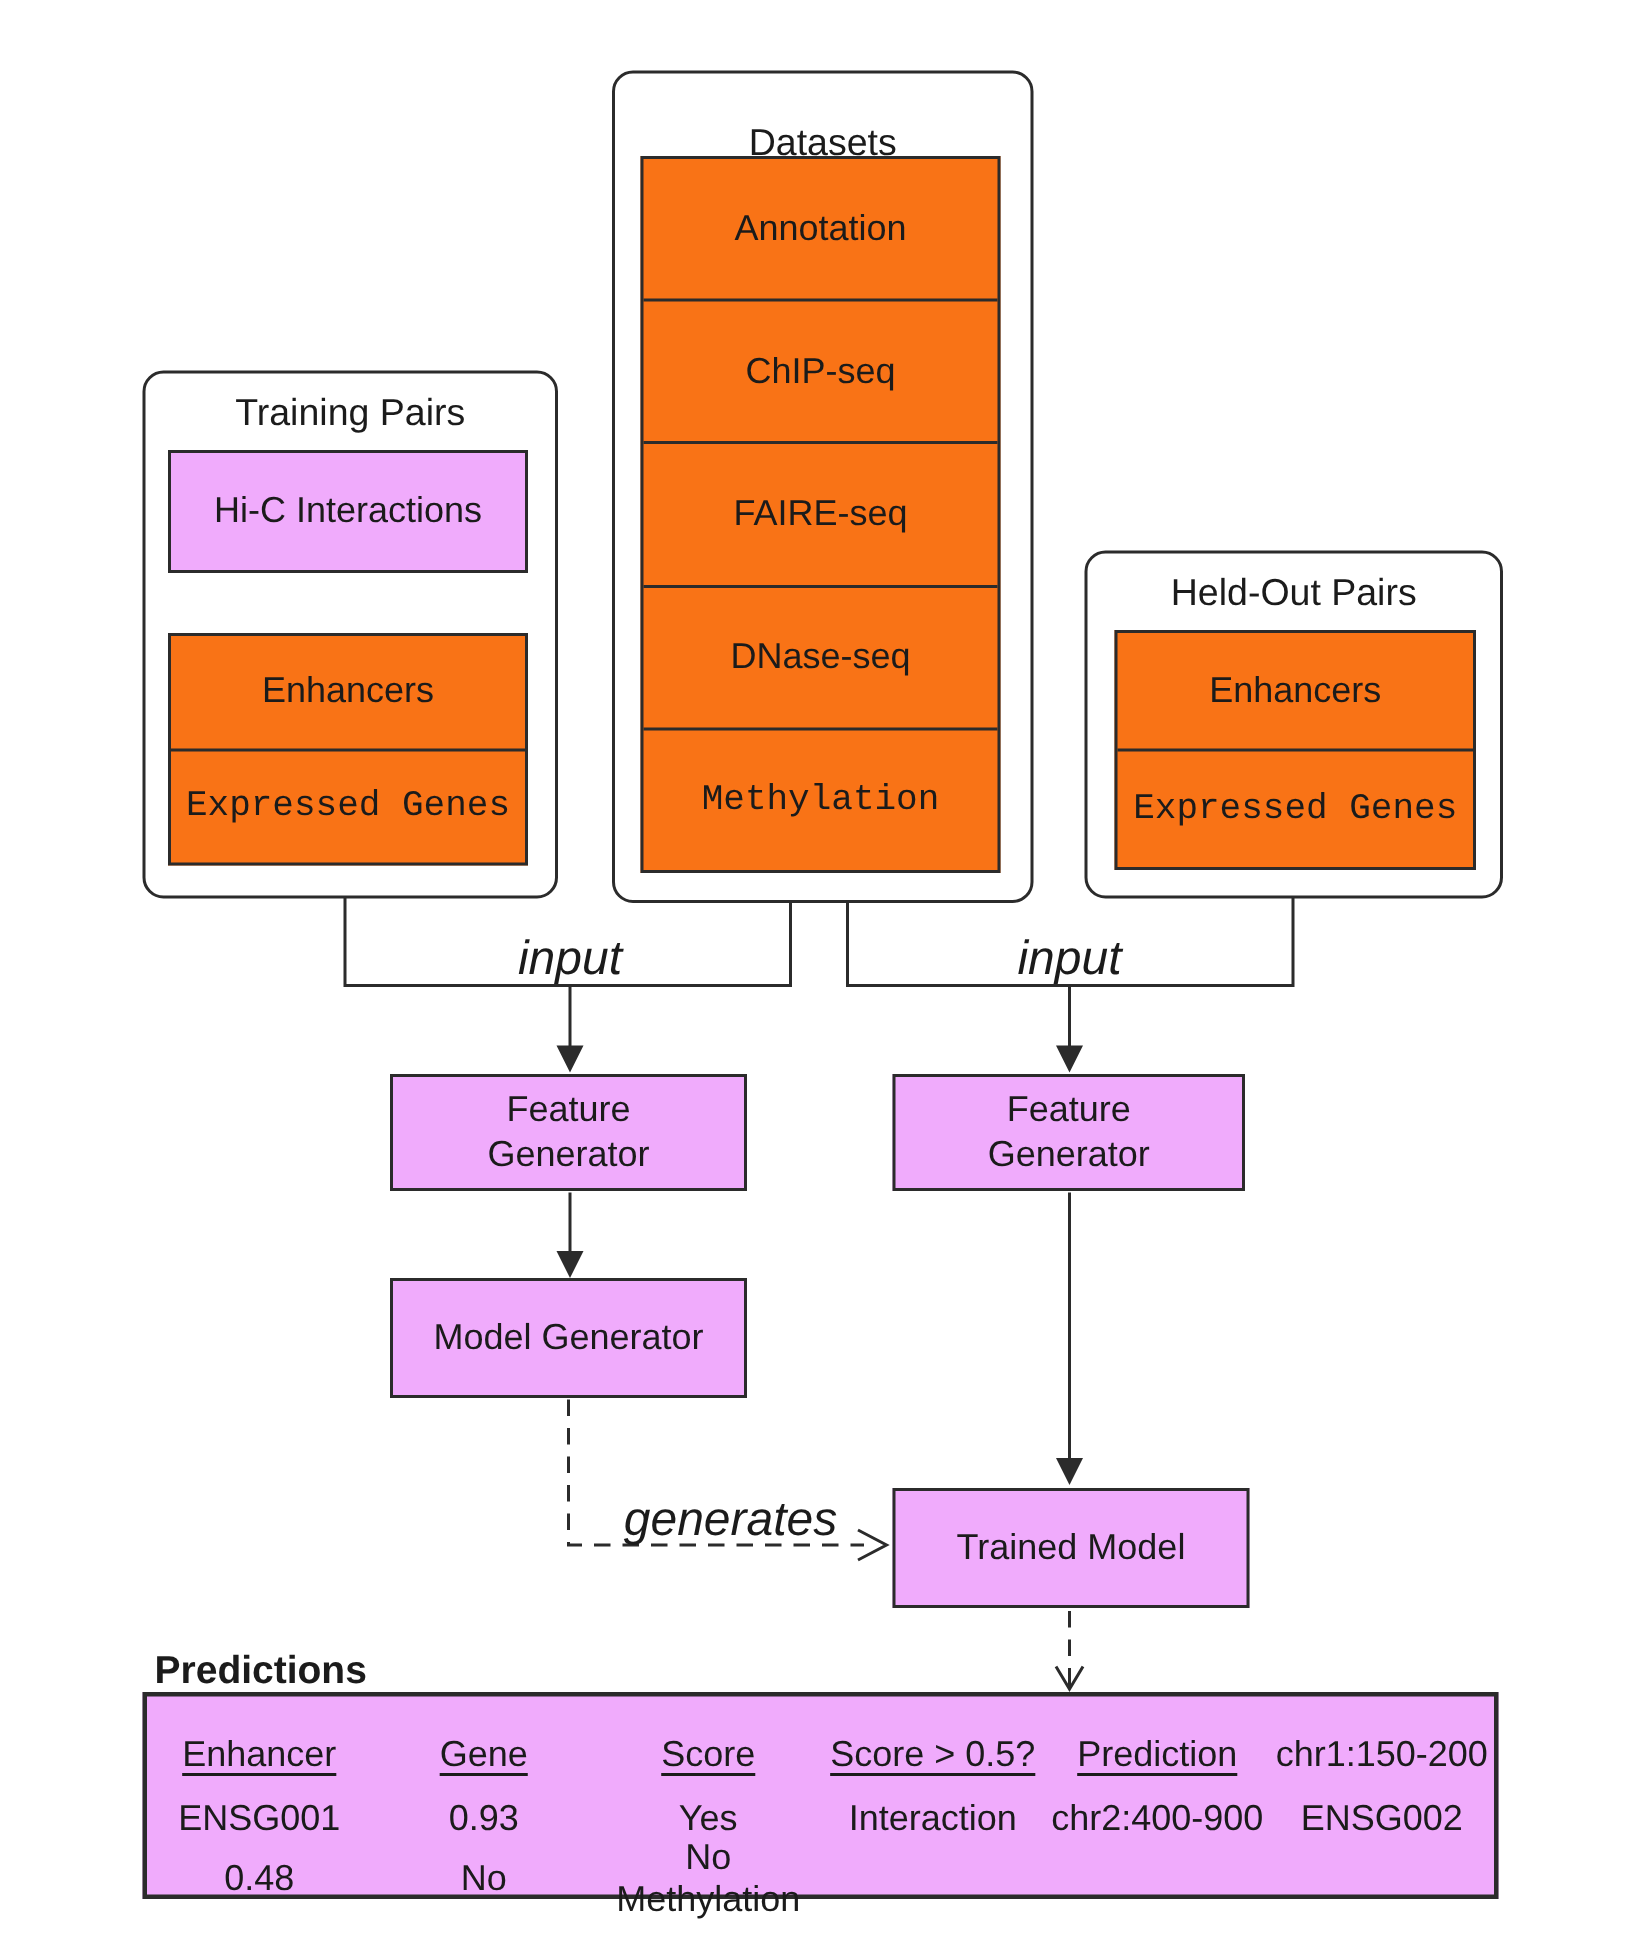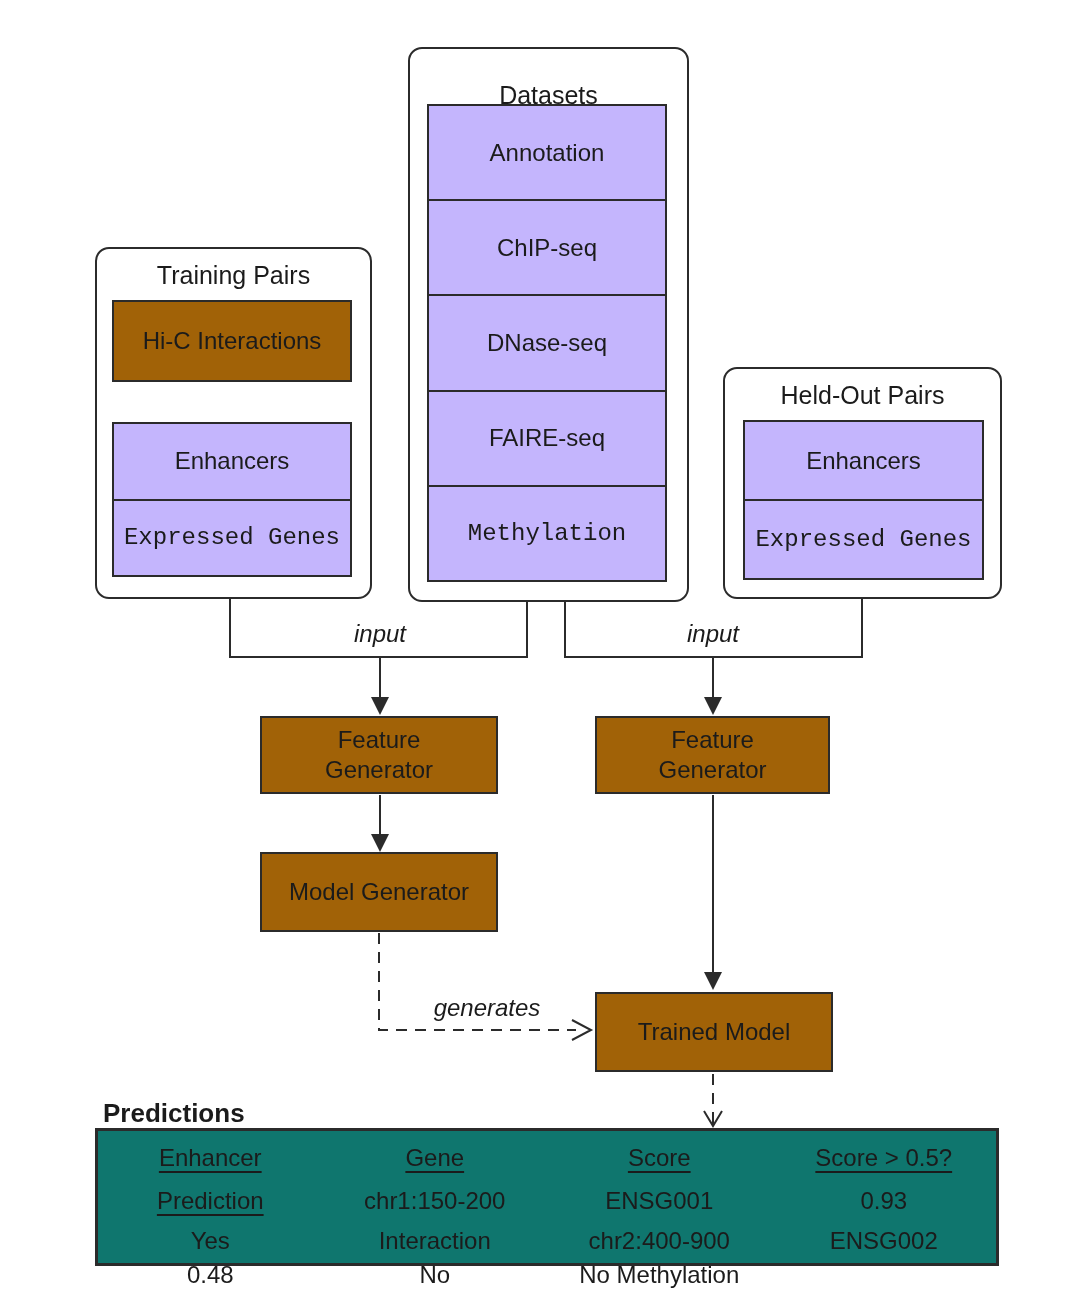--- a/index.html
+++ b/index.html
@@ -8,44 +8,44 @@
     font-family:"Liberation Sans", sans-serif;color:#1b1b1b;overflow:hidden;
   }
   .connectors{position:absolute;left:0;top:0;width:1084px;height:1302px;}
   .rbox{
     position:absolute;border:2px solid #2b2b2b;border-radius:14px;background:#ffffff;
   }
   .rbox .title{
     position:absolute;left:0;right:0;text-align:center;font-size:25px;
   }
   .box{
-    position:absolute;border:2px solid #2b2b2b;background:#a16207;
+    position:absolute;border:2px solid #2b2b2b;background:#f0abfc;
     display:flex;align-items:center;justify-content:center;text-align:center;font-size:24px;
   }
   .stack{
-    position:absolute;border:2px solid #2b2b2b;background:#c4b5fd;
+    position:absolute;border:2px solid #2b2b2b;background:#f97316;
     display:flex;flex-direction:column;
   }
   .stack .row{
     flex:1;display:flex;align-items:center;justify-content:center;
     font-size:24px;border-bottom:2px solid #2b2b2b;text-align:center;
   }
   .stack .row:last-child{border-bottom:none;font-family:Liberation Mono, monospace;}
   .wrap-label{display:block;width:140px;line-height:1.25;}
   .edge-label{
-    position:absolute;transform:translateX(-50%);font-style:italic;font-size:24px;white-space:nowrap;
+    position:absolute;transform:translateX(-50%);font-style:italic;font-size:32px;white-space:nowrap;
   }
   .section-label{
     position:absolute;font-size:26px;font-weight:bold;margin-top:15px;
   }
   .pred-table{
     position:absolute;left:95px;top:1128px;width:904px;height:138px;
-    border:3px solid #2b2b2b;background:#0f766e;box-sizing:border-box;
-    display:grid;grid-template-columns:repeat(4,1fr);
-    grid-template-rows:46px 40px 40px;align-items:center;padding-top:4px;
+    border:3px solid #2b2b2b;background:#f0abfc;box-sizing:border-box;
+    display:grid;grid-template-columns:repeat(6,1fr);
+    grid-template-rows:46px 40px 40px;align-items:center;padding-top:16px;
   }
   .pred-table .cell{text-align:center;font-size:24px;}
   .pred-table .hdr{text-decoration:underline;text-underline-offset:5px;}
 </style>
 </head>
 <body>
 
 <div class="canvas">
 
   <svg class="connectors" viewBox="0 0 1084 1302" fill="none" stroke="#2b2b2b" stroke-width="2">
@@ -103,24 +103,24 @@
     <span class="title" style="top:32px;">Datasets</span>
   </div>
   <div class="stack" style="left:427px;top:104px;width:236px;height:474px;">
     <div class="row">
       <span>Annotation</span>
     </div>
     <div class="row">
       <span>ChIP-seq</span>
     </div>
     <div class="row">
-      <span>DNase-seq</span>
+      <span>FAIRE-seq</span>
     </div>
     <div class="row">
-      <span>FAIRE-seq</span>
+      <span>DNase-seq</span>
     </div>
     <div class="row">
       <span>Methylation</span>
     </div>
   </div>
 
   <div class="rbox" style="left:723px;top:367px;width:275px;height:228px;">
     <span class="title" style="top:12px;">Held-Out Pairs</span>
   </div>
   <div class="stack" style="left:743px;top:420px;width:237px;height:156px;">

